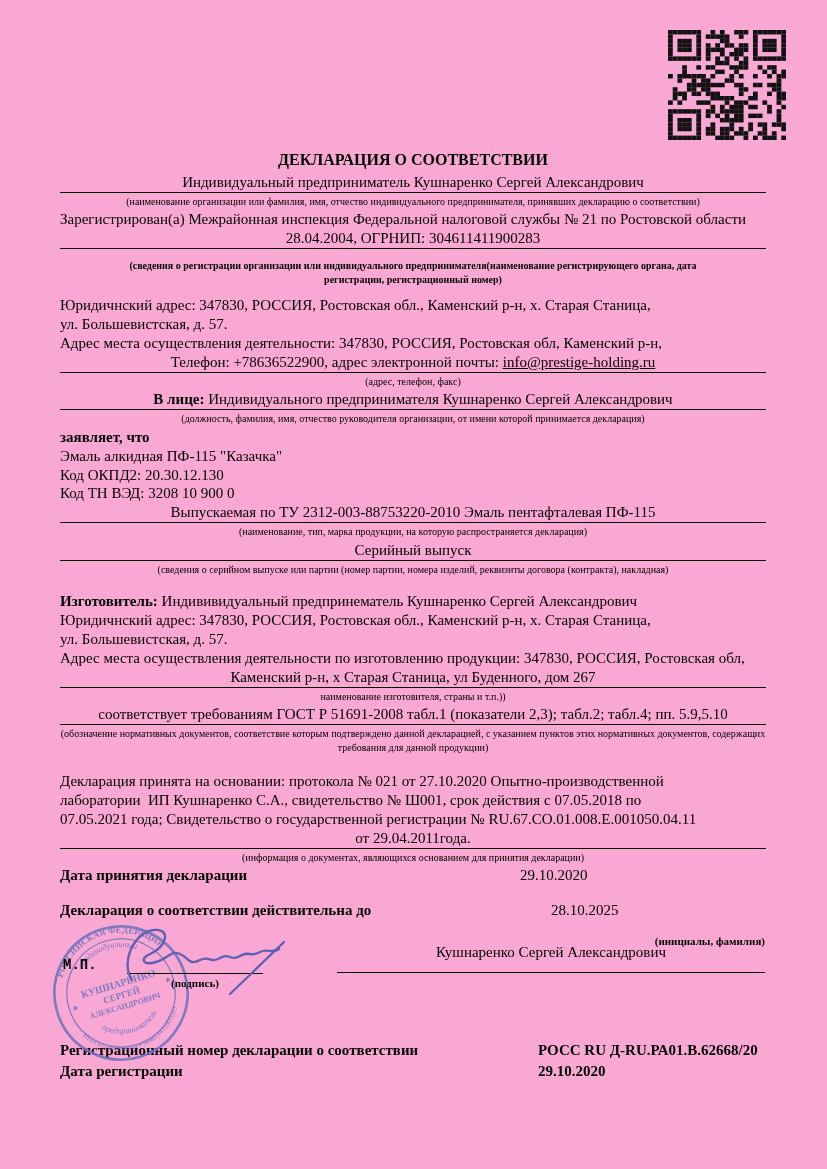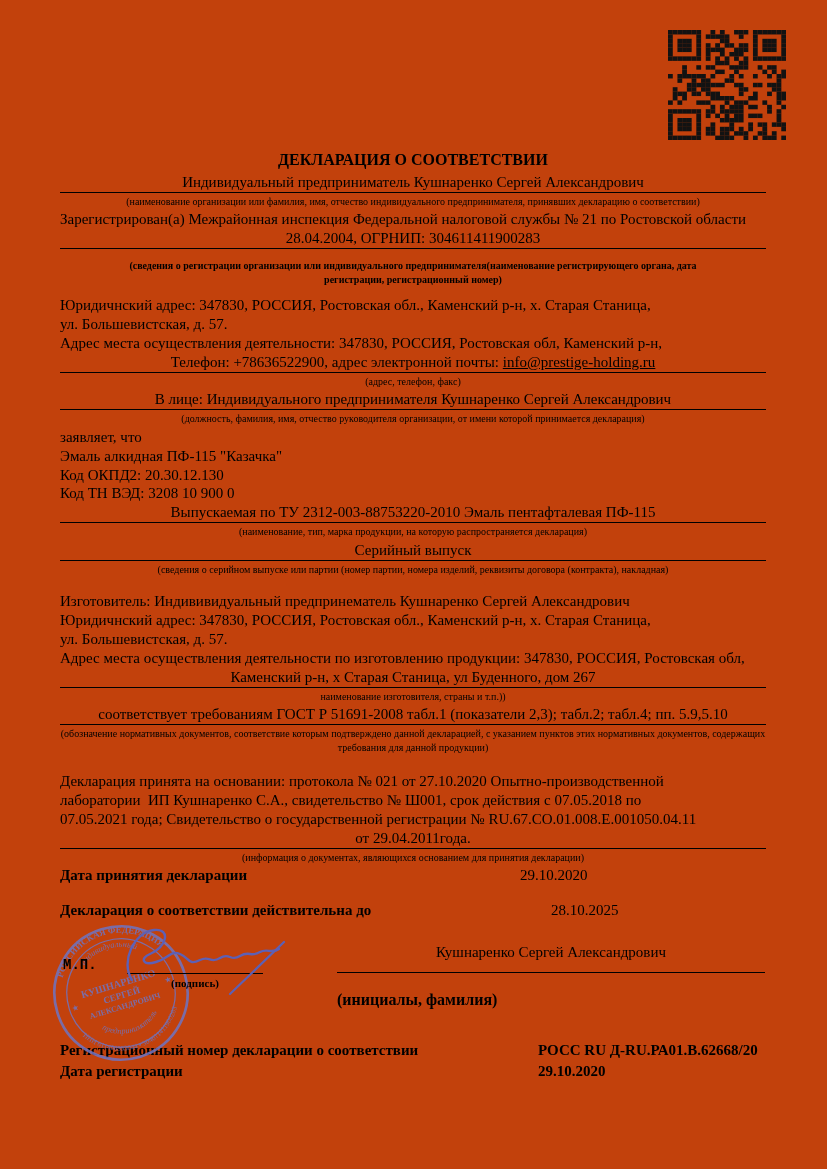--- a/index.html
+++ b/index.html
@@ -1,43 +1,43 @@
 <!DOCTYPE html>
 <html style="--stamp-blue: #7173bd; --sig-blue: #5d60b5;"><head>
 <meta charset="utf-8">
 <style>
   html,body{margin:0;padding:0;background:#ffffff;}
-  .page{position:relative;width:827px;height:1169px;background:#c2410c;
+  .page{position:relative;width:827px;height:1169px;background:#f9a8d4;
         font-family:"Liberation Serif",serif;color:#000;overflow:hidden;}
   .qr{position:absolute;top:30px;right:41px;}
   .content{position:absolute;left:60px;top:150px;width:706px;}
   .title{font-size:16px;font-weight:bold;text-align:center;line-height:19px;margin-bottom:4px;white-space:pre;}
   .ln{font-size:15px;line-height:18.9px;white-space:pre;}
   .ul{border-bottom:1.5px solid #000;text-align:center;}
-  .b{font-weight:normal;}
+  .b{font-weight:bold;}
   .hint{font-size:10px;line-height:13.5px;text-align:center;padding:2px 0;white-space:normal;color:#000;}
   .hint.narrow{max-width:620px;margin:8px auto;font-weight:bold;}
   .gap14{height:14px;}
   .gap16{height:16px;}
   .email{text-decoration:underline;}
   .daterow{display:grid;grid-template-columns:460px 1fr;font-size:15px;line-height:19px;}
   .daterow .lbl{font-weight:bold;}
   .mt10{margin-top:0;}
   .mt16{margin-top:16px;gap:31px;}
   .regblock{position:absolute;left:60px;top:1040px;width:706px;}
   .regrow{display:grid;grid-template-columns:478px 1fr;font-size:15px;line-height:21px;font-weight:bold;}
   
   .stamp{position:absolute;left:50px;top:922px;width:142px;height:142px;opacity:.88;z-index:1;}
   .sig-squiggle{position:absolute;left:112px;top:922px;width:210px;height:78px;z-index:3;}
   .mp{position:absolute;left:63px;top:957px;font-size:14px;font-weight:bold;z-index:2;white-space:pre;font-family:Liberation Mono, monospace;}
   .sigline-left{position:absolute;left:127px;top:973px;width:136px;border-top:1.5px solid #000;z-index:2;}
   .sighint-left{position:absolute;left:117px;top:977px;width:156px;text-align:center;font-size:11px;font-weight:bold;z-index:2;}
   .signame-right{position:absolute;left:337px;top:944px;width:428px;text-align:center;font-size:15px;z-index:2;white-space:pre;}
   .sigline-right{position:absolute;left:337px;top:972px;width:428px;border-top:1.5px solid #000;z-index:2;}
-  .sighint-right{position:absolute;left:337px;top:991px;width:428px;text-align:left;font-size:16px;font-weight:bold;z-index:2;}
+  .sighint-right{position:absolute;left:337px;top:935px;width:428px;text-align:right;font-size:11px;font-weight:bold;z-index:2;}
 </style>
 </head>
 <body>
 
 <div class="page">
 
   <svg id="qr" class="qr" width="118" height="110" fill="#121212">
       <rect x="0.00" y="0.00" width="4.78" height="4.46"></rect>
       <rect x="4.72" y="0.00" width="4.78" height="4.46"></rect>
       <rect x="9.44" y="0.00" width="4.78" height="4.46"></rect>

